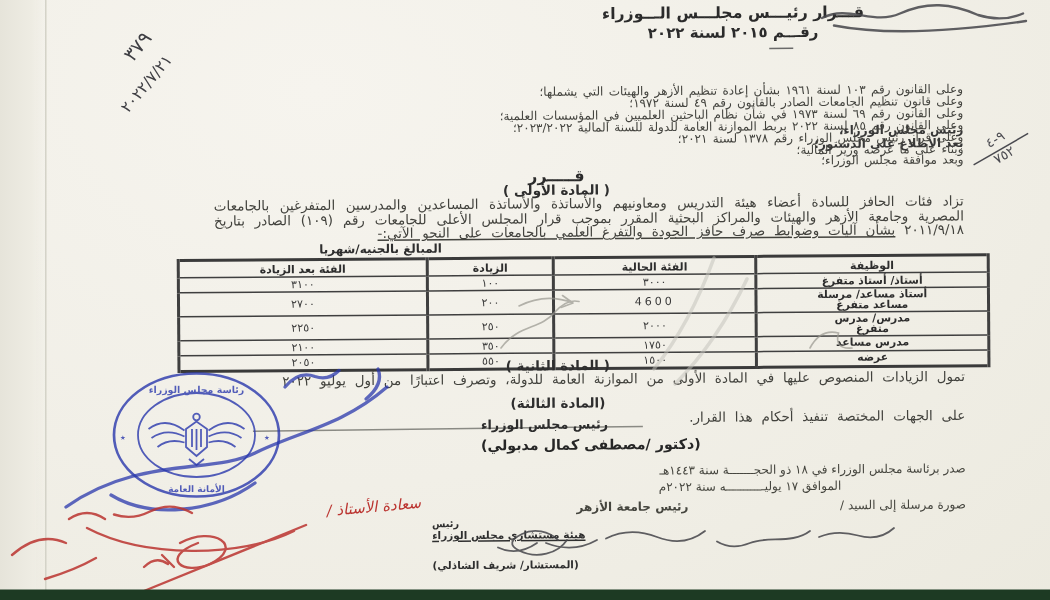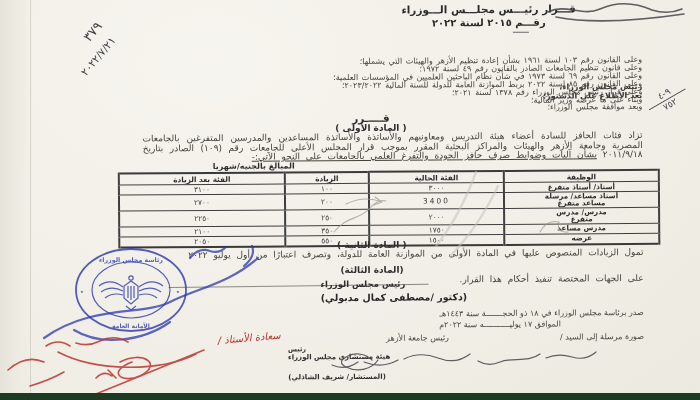--- a/index.html
+++ b/index.html
@@ -34,24 +34,24 @@
                padding:0 2px;text-align:center;vertical-align:middle;}
   table.decree th{font-size:7.3px;font-weight:bold;color:#2d2d2d;height:10px;}
   td.job{font-size:7.2px;font-weight:bold;color:#2d2d2d;white-space:pre-line;line-height:7.4px;padding:1px 4px;}
   td.num{font-size:7.4px;letter-spacing:2px;color:#3a3a3a;height:9px;}
   .sig-block{top:279px;left:320px;width:150px;text-align:left;}
   .sig-title{font-size:8.5px;font-weight:bold;color:#2d2d2d;}
   .sig-name{font-size:9.5px;font-weight:bold;color:#262626;margin-top:2.5px;}
   .issuance{top:309px;right:57px;text-align:right;font-size:8px;line-height:11px;color:#46463f;}
   .issuance .l2{margin-right:83px;}
   .copy-label{top:334px;right:57px;font-size:8px;color:#46463f;}
-  .recipient{top:334px;right:252px;font-size:8px;color:#46463f;}
+  .recipient{top:334px;right:242px;font-size:8px;color:#46463f;font-weight:bold;}
   .counselor{top:346px;left:287px;width:128px;text-align:left;color:#2f2f2f;}
   .counselor .c1{font-size:6.5px;font-weight:bold;line-height:7px;}
-  .counselor .c2{font-size:7px;font-weight:bold;line-height:8px;}
+  .counselor .c2{font-size:7px;font-weight:bold;text-decoration:underline;line-height:8px;}
   .counselor .cname{font-size:7px;font-weight:bold;margin-top:12px;}
   .hand{position:absolute;font-family:"DejaVu Sans",sans-serif;}
   .serial{left:82px;top:24px;transform:rotate(-50deg);font-size:13px;color:#3f3f44;}
   .rdate{left:50px;top:50px;transform:rotate(-50deg);font-size:10.5px;color:#3f3f44;width:96px;text-align:center;}
   .margin-note{left:646px;top:88px;transform:rotate(-30deg);font-size:9px;color:#4a4a50;text-align:center;width:42px;line-height:10px;}
   .margin-note .mn1{display:block;border-bottom:1px solid currentColor;padding-bottom:1px;}
   .margin-note .mn2{display:block;}
   #ink{position:absolute;inset:0;pointer-events:none;}
 </style>
 </head>
@@ -108,21 +108,21 @@
       <tbody>
         <tr>
           <td class="job">أستاذ/ أستاذ متفرغ</td>
           <td class="num">٣٠٠٠</td>
           <td class="num">١٠٠</td>
           <td class="num">٣١٠٠</td>
         </tr>
         <tr>
           <td class="job">أستاذ مساعد/ مرسلة
 مساعد متفرغ</td>
-          <td class="num">3400</td>
+          <td class="num">4600</td>
           <td class="num">٢٠٠</td>
           <td class="num">٢٧٠٠</td>
         </tr>
         <tr>
           <td class="job">مدرس/ مدرس
 متفرغ</td>
           <td class="num">٢٠٠٠</td>
           <td class="num">٢٥٠</td>
           <td class="num">٢٢٥٠</td>
         </tr>

